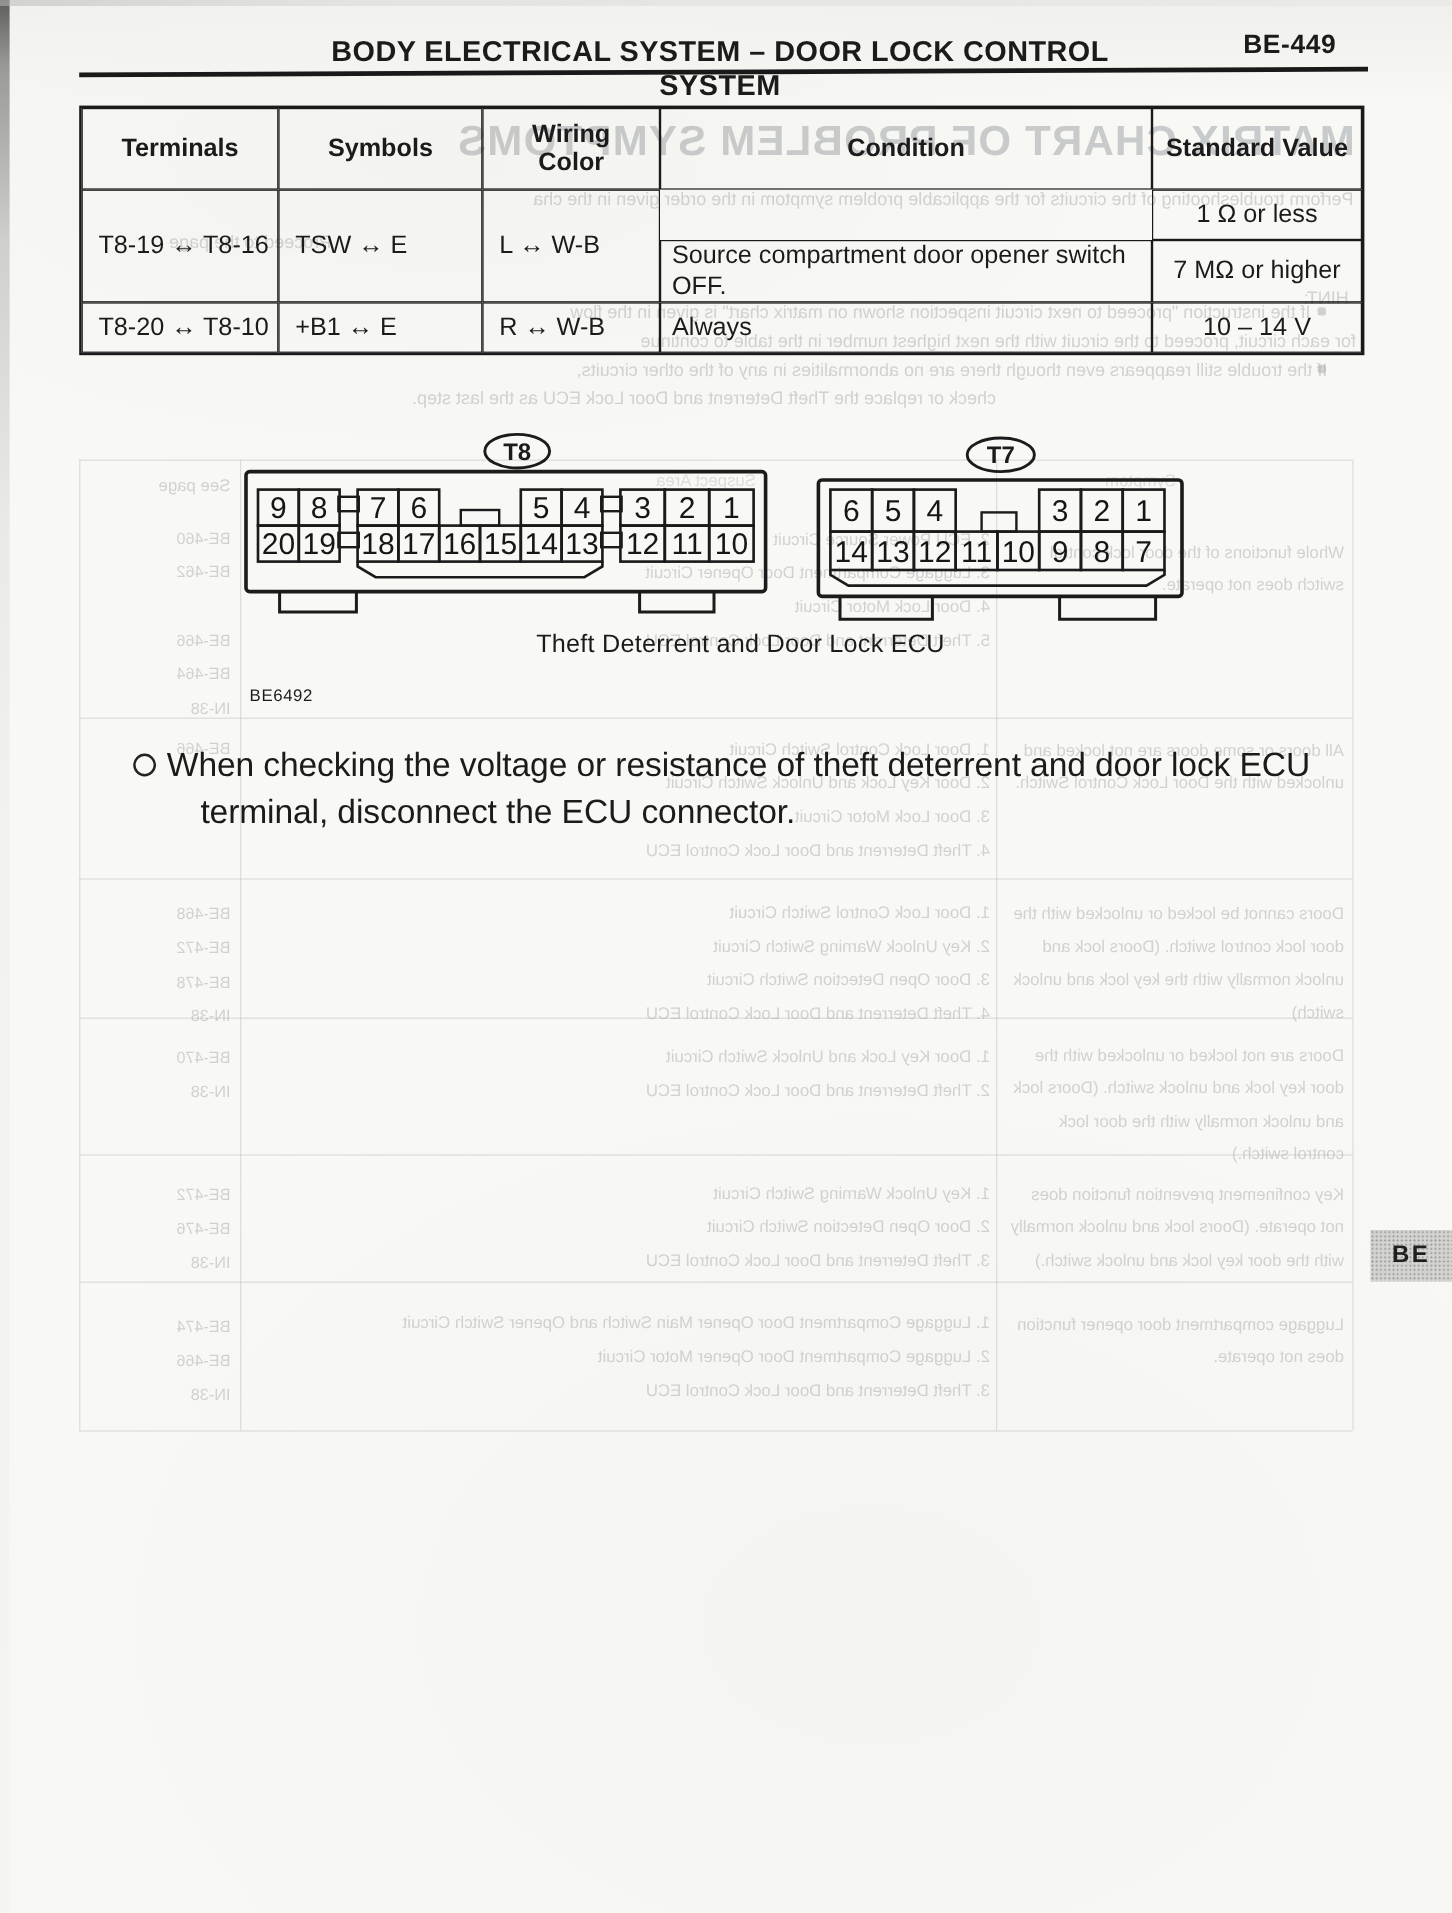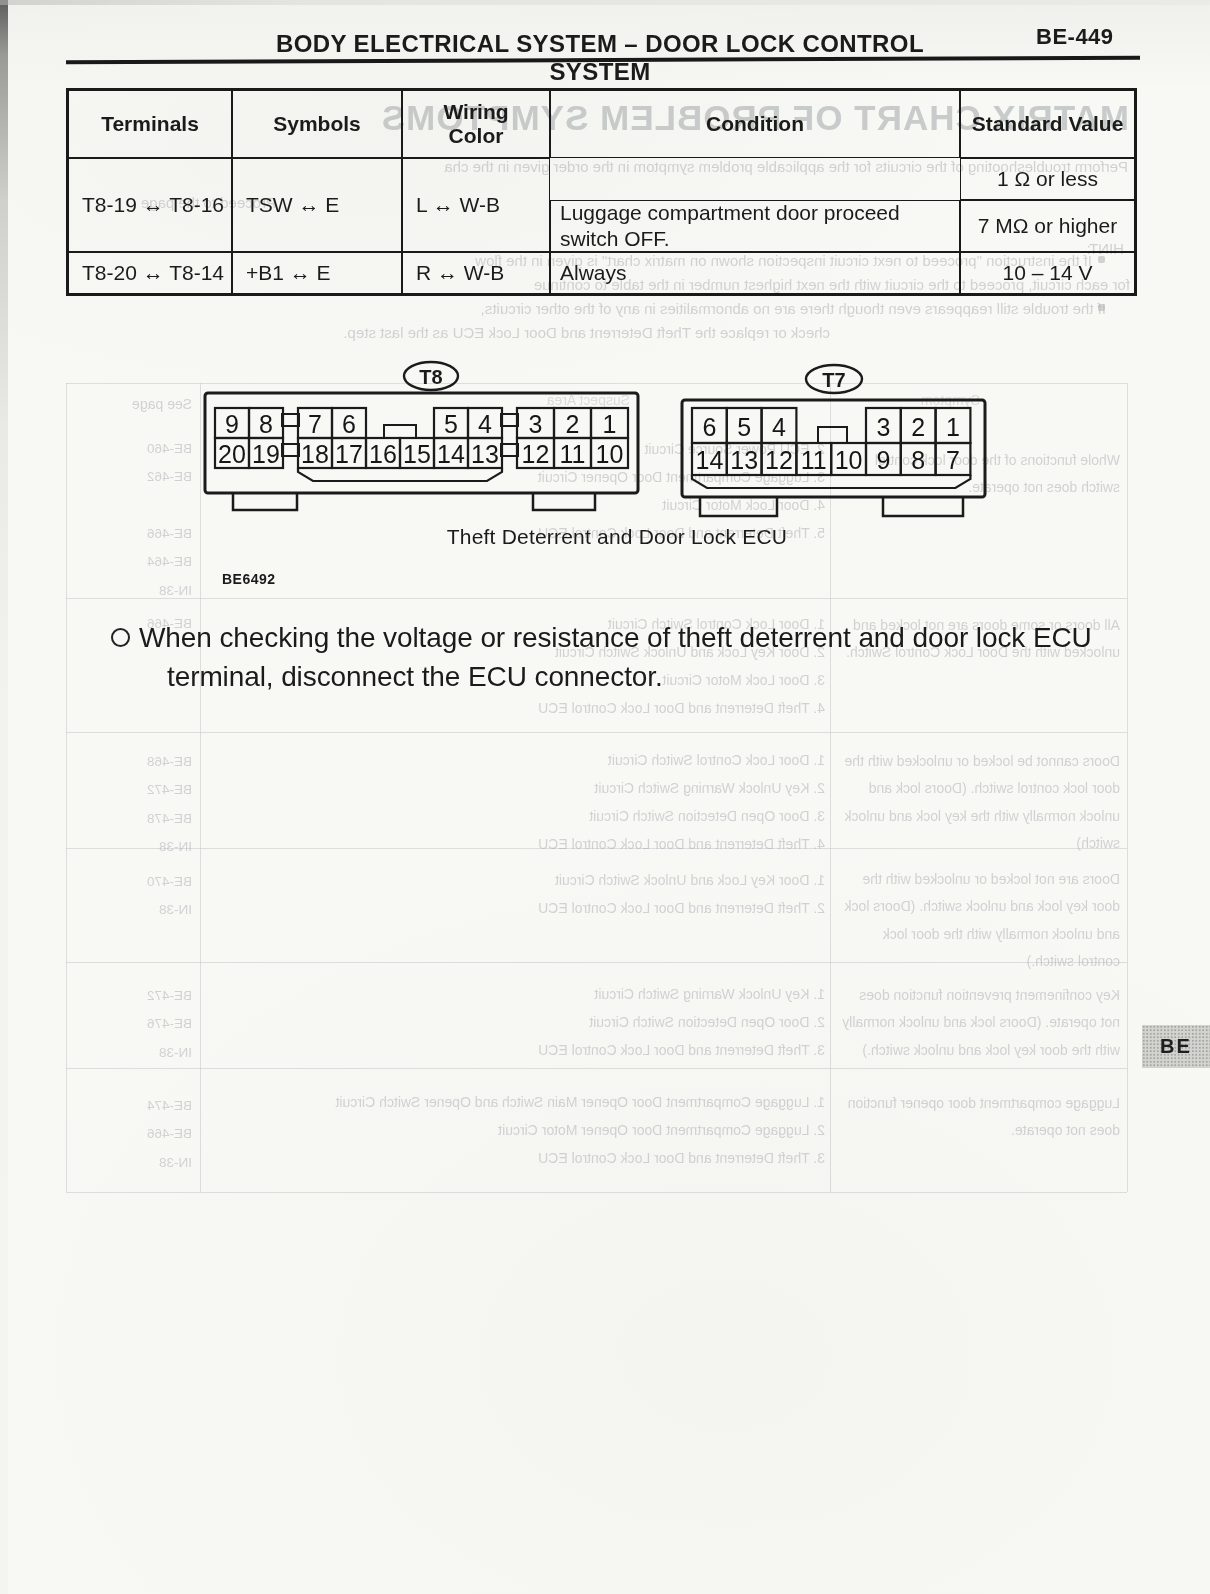--- a/index.html
+++ b/index.html
@@ -18,21 +18,21 @@
   .tbl{left:66px;top:88px;display:grid;grid-template-columns:164px 170px 148px 410px 175px;
        grid-template-rows:68px 42px 52px 42px;border:2px solid #1a1a1a;background:transparent;}
   .tbl .cell{border:1px solid #1a1a1a;display:flex;align-items:center;font-size:21px;box-sizing:border-box;background:transparent;}
   .tbl .hd{justify-content:center;text-align:center;font-weight:bold;line-height:1.15;}
   .tbl .lft{padding-left:13px;}
   .tbl .cond{padding-left:9px;padding-right:4px;line-height:1.25;}
   .tbl .ctr{justify-content:center;text-align:left;}
   
   .svgbox{position:absolute;}
   .fig-caption{left:432px;top:525px;width:370px;text-align:center;font-size:21px;letter-spacing:.2px;}
-  .fig-code{left:208px;top:571px;font-size:14px;font-weight:bold;letter-spacing:.5px;margin-left:14px;}
+  .fig-code{left:208px;top:571px;font-size:14px;font-weight:normal;letter-spacing:.5px;}
   
   .note-bullet{left:111px;top:628px;width:15px;height:15px;border:2px solid #222;border-radius:50%;}
   .note-text{left:139px;top:619px;width:1002px;font-size:28px;line-height:1.38;letter-spacing:-.1px;
              text-indent:-28px;padding-left:28px;}
   
   .be-tab{left:1142px;top:1025px;width:68px;height:43px;display:flex;align-items:center;justify-content:center;
           background-color:#d3d3cf;background-image:radial-gradient(circle,#a3a3a0 .9px,rgba(0,0,0,0) 1px);
           background-size:3.5px 3.5px;font-size:20px;font-weight:bold;letter-spacing:2px;color:#1f1f1f;}
   
   .bleed-layer{position:absolute;inset:0;z-index:1;color:#9aa0a2;}
@@ -136,24 +136,24 @@
     <div class="cell hd" style="grid-area:1/1">Terminals</div>
     <div class="cell hd" style="grid-area:1/2">Symbols</div>
     <div class="cell hd" style="grid-area:1/3;padding:0 26px">Wiring Color</div>
     <div class="cell hd" style="grid-area:1/4">Condition</div>
     <div class="cell hd" style="grid-area:1/5">Standard Value</div>
 
     <div class="cell lft" style="grid-area:2/1/4/2">T8-19 ↔ T8-16</div>
     <div class="cell lft" style="grid-area:2/2/4/3">TSW ↔ E</div>
     <div class="cell lft" style="grid-area:2/3/4/4">L ↔ W-B</div>
     <div class="cell ctr" style="grid-area:2/5">1 Ω or less</div>
-    <div class="cell cond" style="grid-area:3/4">Luggage compartment door proceed switch OFF.</div>
+    <div class="cell cond" style="grid-area:3/4">Source compartment door opener switch OFF.</div>
     <div class="cell ctr" style="grid-area:3/5">7 MΩ or higher</div>
 
-    <div class="cell lft" style="grid-area:4/1">T8-20 ↔ T8-14</div>
+    <div class="cell lft" style="grid-area:4/1">T8-20 ↔ T8-10</div>
     <div class="cell lft" style="grid-area:4/2">+B1 ↔ E</div>
     <div class="cell lft" style="grid-area:4/3">R ↔ W-B</div>
     <div class="cell cond" style="grid-area:4/4">Always</div>
     <div class="cell ctr" style="grid-area:4/5">10 – 14 V</div>
   </div>
 
   <div class="print svgbox" id="connector-t8" style="left:195px;top:355px"><svg width="460" height="175" viewBox="0 0 460 175">
         <ellipse stroke="#1b1b1b" fill="none" cx="236" cy="21" rx="27" ry="14" stroke-width="2.4"></ellipse>
         <text x="236" y="22" text-anchor="middle" dominant-baseline="central" font-size="20" font-weight="bold" font-family="Liberation Sans, sans-serif" fill="#1b1b1b">T8</text>
         <rect stroke="#1b1b1b" fill="none" x="10" y="38" width="433" height="100" rx="3" stroke-width="3"></rect>

